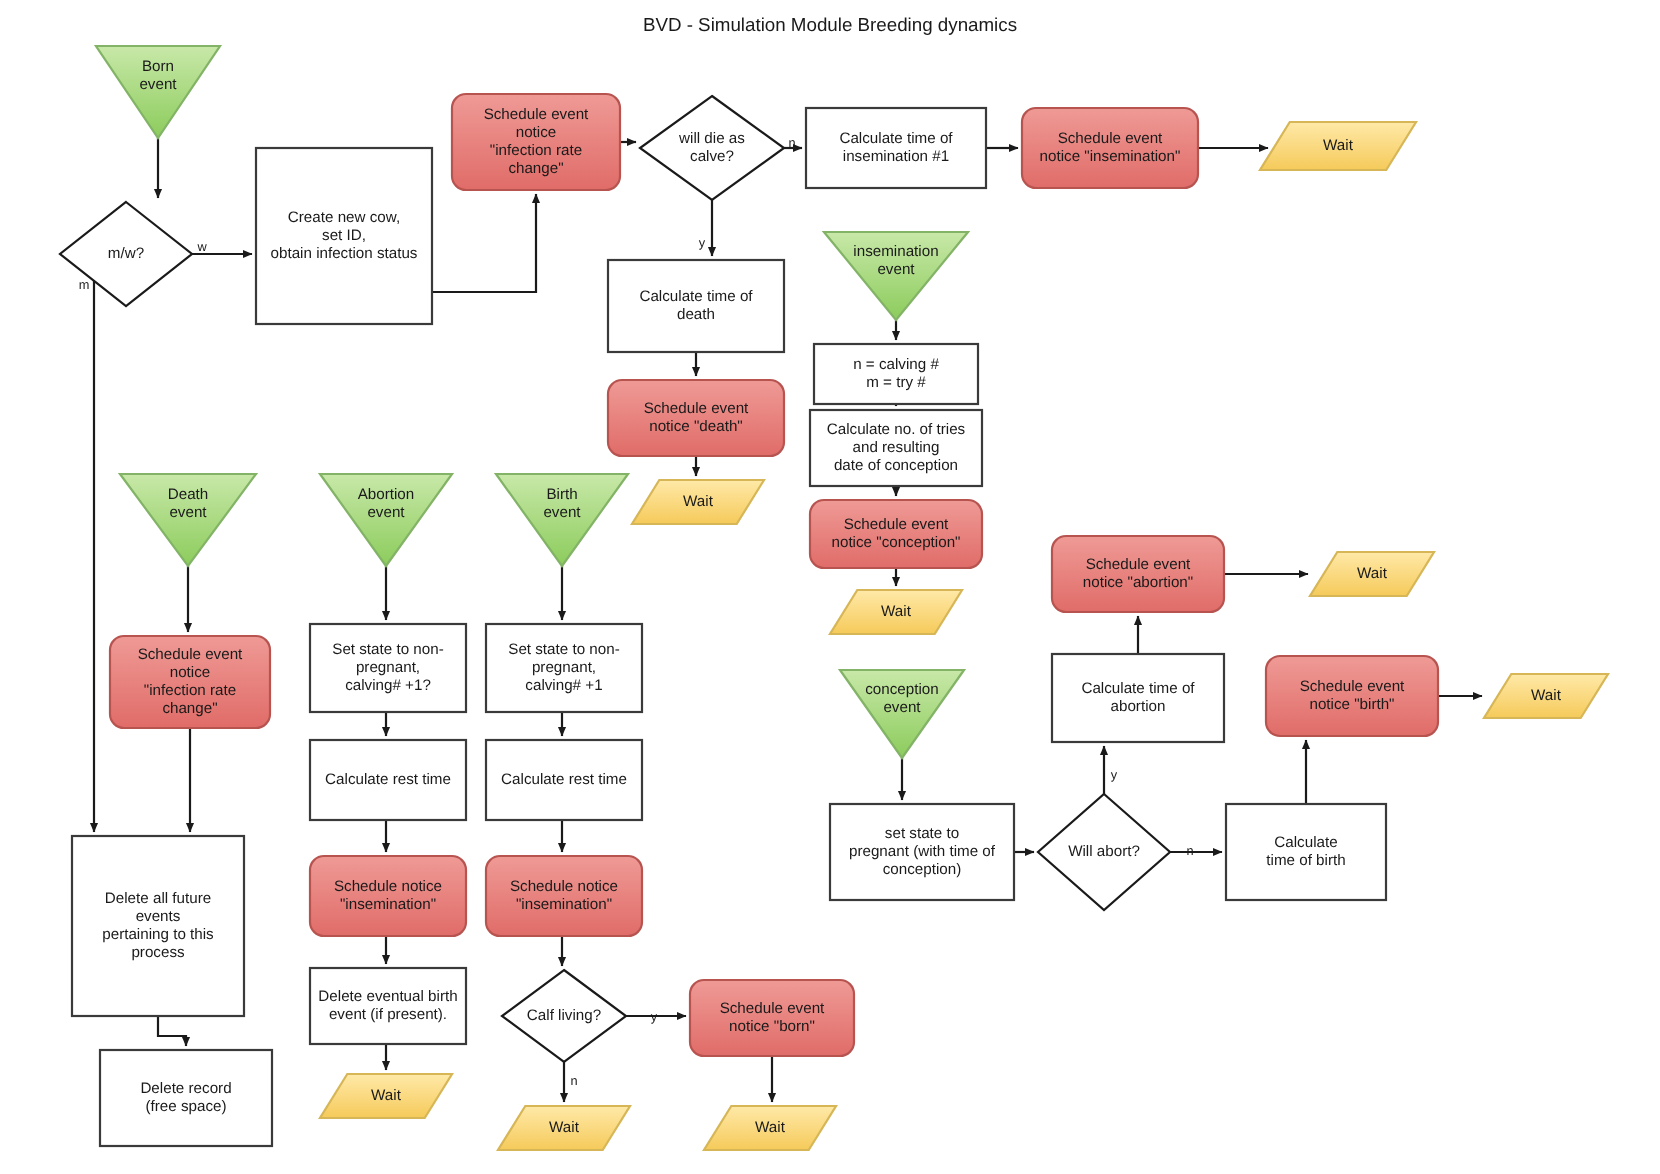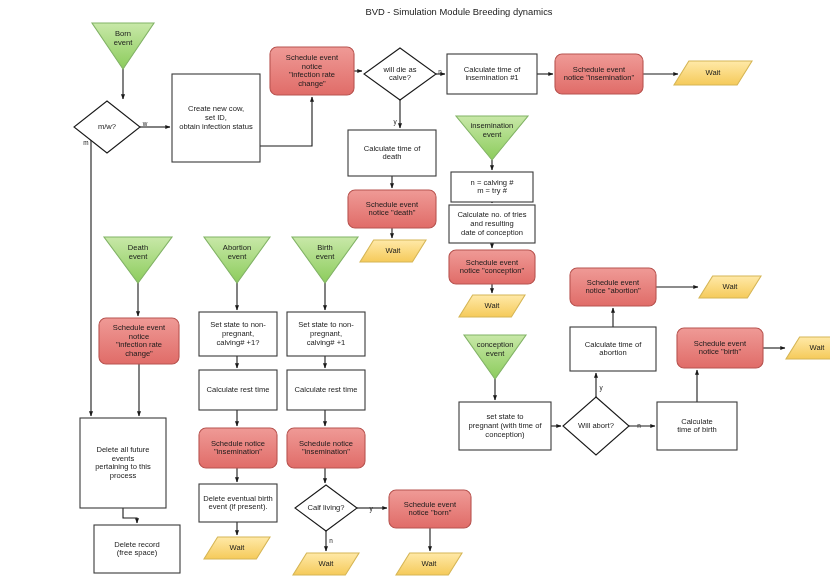--- a/index.html
+++ b/index.html
@@ -10,21 +10,20 @@
   body {
     width: 830px;
     height: 587px;
     font-family: "Liberation Sans", sans-serif;
     overflow: hidden;
   }
   #canvas {
     position: relative;
     width: 738px;
     height: 587px;
-    padding-left: 44px;
   }
   svg#flow {
     display: block;
     width: 830px;
     height: 587px;
   }
   .nodetext {
     font-family: "Liberation Sans", sans-serif;
     font-size: 7.6px;
     fill: #1a1a1a;

